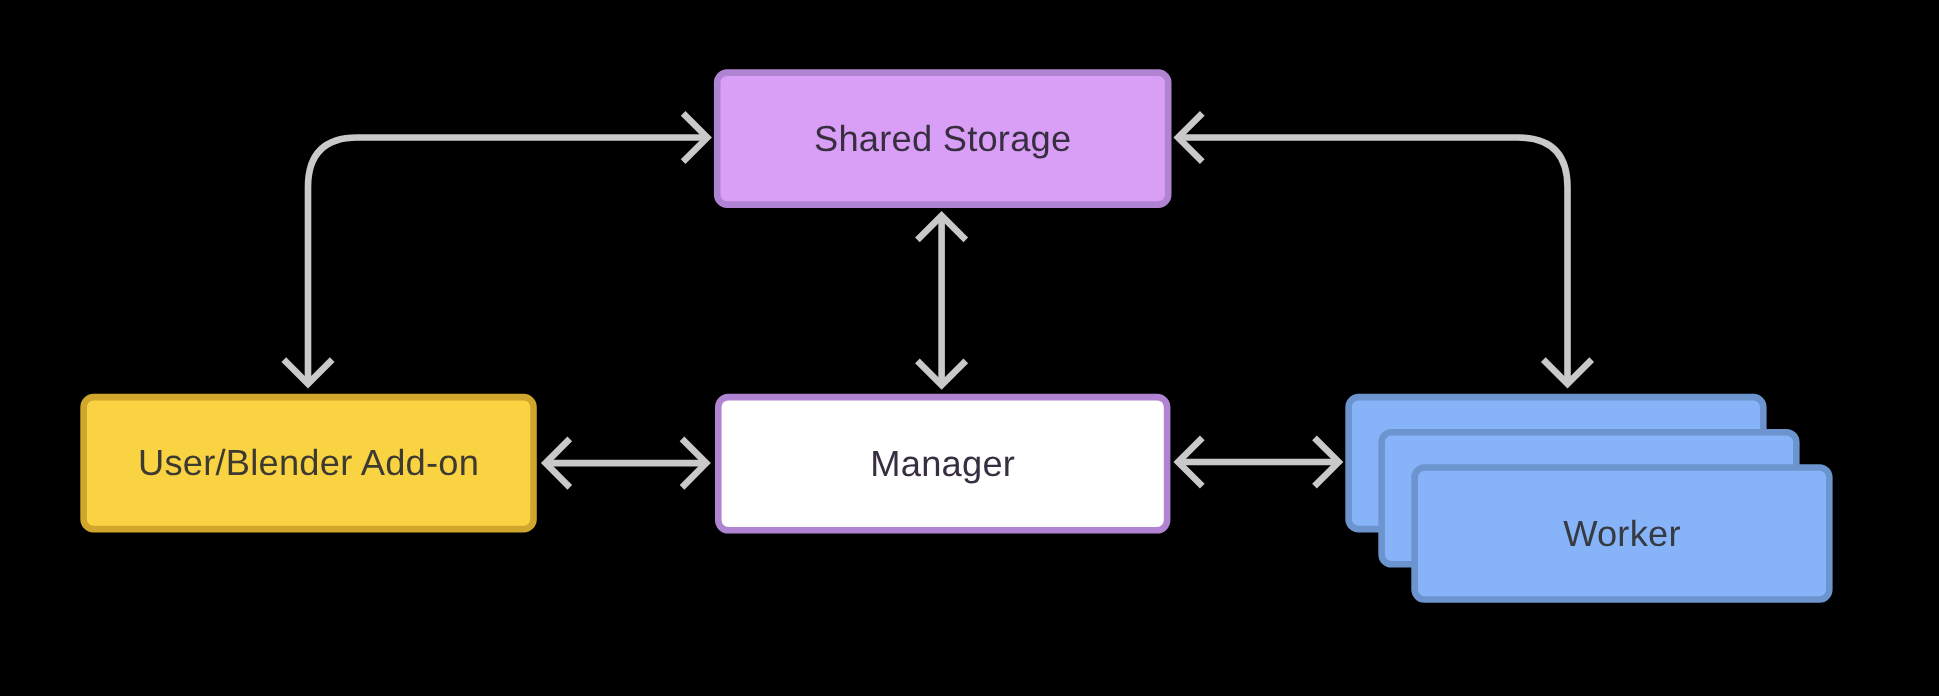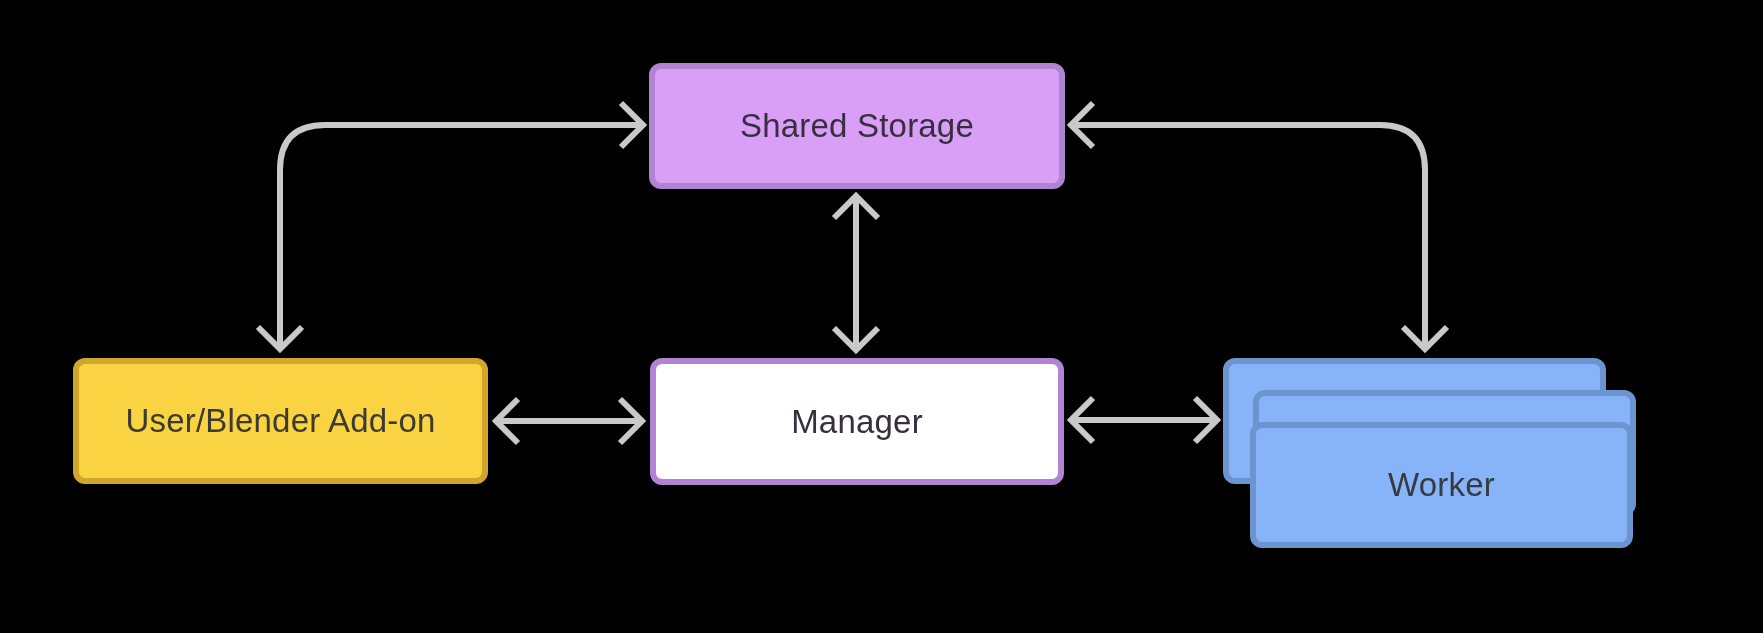--- a/index.html
+++ b/index.html
@@ -25,21 +25,21 @@
     align-items: center;
     justify-content: center;
     font-size: 33px;
     letter-spacing: 0.2px;
   }
   #node-shared-storage { left: 649px; top: 63px;  width: 416px; height: 126px; }
   #node-manager        { left: 650px; top: 358px; width: 414px; height: 127px; }
   #node-user-addon     { left: 73px;  top: 358px; width: 415px; height: 126px; }
   #worker-back         { left: 1223px; top: 358px; width: 383px; height: 126px; }
   #worker-middle       { left: 1253px; top: 390px; width: 383px; height: 126px; }
-  #worker-front        { left: 1250px; top: 422px; width: 383px; height: 126px; }
+  #worker-front        { left: 1283px; top: 422px; width: 383px; height: 126px; }
 
   #connector-layer {
     position: absolute;
     left: 0; top: 0;
     width: 1763px;
     height: 633px;
     pointer-events: none;
   }
   #connector-layer g {
     fill: none;

